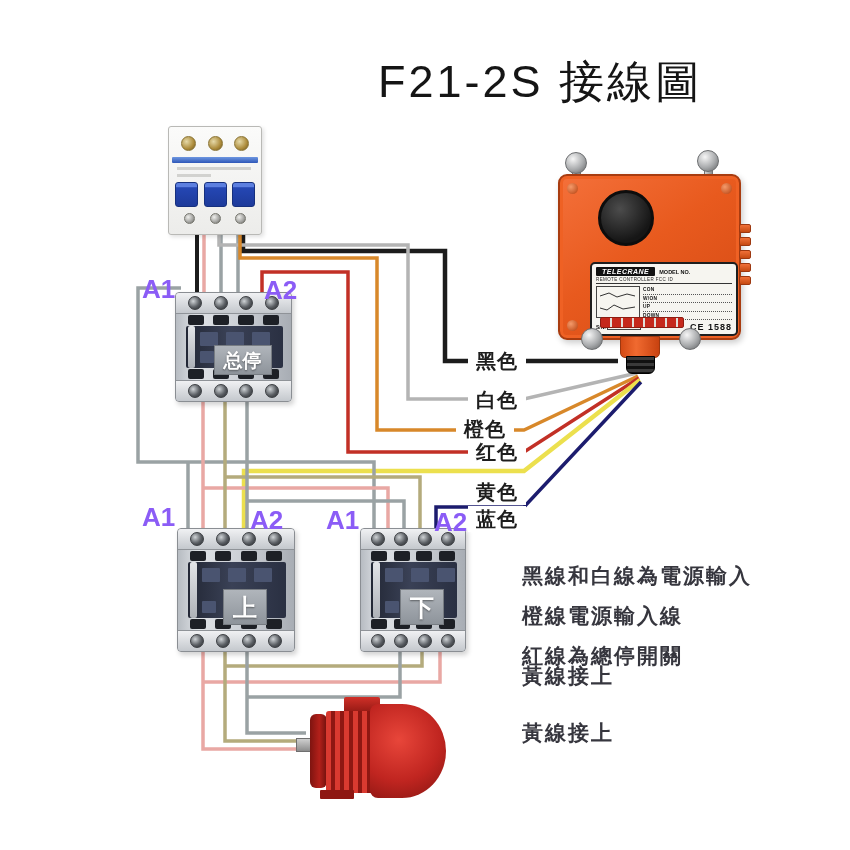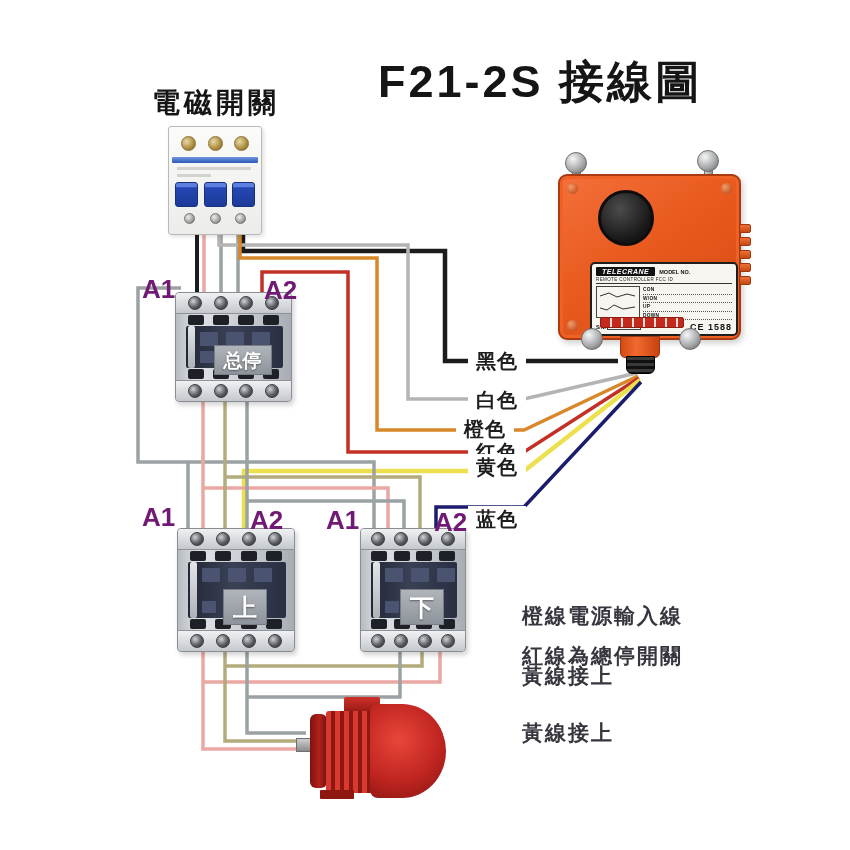--- a/index.html
+++ b/index.html
@@ -3,23 +3,23 @@
 <meta charset="utf-8">
 <style>
   * { margin:0; padding:0; box-sizing:border-box; }
   html,body { background:#ffffff; font-family:"Liberation Sans", sans-serif; }
   #canvas { position:relative; width:850px; height:850px; background:#ffffff; overflow:hidden; }
   #wire-layer { position:absolute; left:0; top:0; z-index:1; }
   .comp { position:absolute; z-index:2; }
   .lbl  { position:absolute; z-index:3; }
 
   
-  .page-title { font-size:45px; font-weight:bold; color:#151515; letter-spacing:3px; white-space:nowrap;text-align:center; }
+  .page-title { font-size:45px; font-weight:normal; color:#151515; letter-spacing:3px; white-space:nowrap;text-align:center; }
   .breaker-title { font-size:28px; font-weight:bold; color:#151515; letter-spacing:4px; white-space:nowrap; }
-  .coil-label { font-size:26px; font-weight:bold; color:#701a75; line-height:1;text-align:right; }
+  .coil-label { font-size:26px; font-weight:bold; color:#8b5cf6; line-height:1;text-align:right; }
   .wire-label { width:58px; text-align:center; font-size:20px; font-weight:bold; color:#1e1e1e;
                 background:#ffffff; line-height:26px; height:26px; letter-spacing:1px; }
   .note-line { font-size:21px; font-weight:bold; color:#36363e; letter-spacing:2px; white-space:nowrap; }
 
   
   .breaker { width:94px; height:109px; background:linear-gradient(#fbfbfa,#ececea);
              border:1px solid #b9b9b6; border-radius:3px; box-shadow:2px 2px 4px rgba(0,0,0,.12); }
   .bk-screws { display:flex; justify-content:space-evenly; padding-top:9px; }
   .bk-screw { width:15px; height:15px; border-radius:50%;
               background:radial-gradient(circle at 35% 35%, #e5d9a8, #ad8c3c 60%, #6d5620);
@@ -122,21 +122,20 @@
       <path d="M262,295 V272 H348 V452 H524 L639,378" stroke="#c23026" stroke-width="3.5" fill="none"></path>
       <path d="M244,528 V471 H524 L640,380" stroke="#ece04e" stroke-width="4.5" fill="none"></path>
       <path d="M436,528 V507 H524 L641,382" stroke="#1c1c6e" stroke-width="3.5" fill="none"></path>
       <path d="M181,288 H138 V462 H374 V528 M188,462 V528" stroke="#9aa2a4" stroke-width="3.5" fill="none"></path>
       <path d="M203,402 V528 M203,488 H388 V528 M203,650 V749 H306 M203,682 H440 V650" stroke="#e9a8a4" stroke-width="3.5" fill="none"></path>
       <path d="M225,402 V528 M225,477 H420 V528 M225,650 V741 H306 M225,666 H422 V650" stroke="#b4ab7c" stroke-width="3.5" fill="none"></path>
       <path d="M247,402 V528 M247,501 H404 V528 M247,650 V733 H306 M247,697 H400 V650" stroke="#9aa2a4" stroke-width="3.5" fill="none"></path>
     </svg>
 
   <div class="lbl page-title" style="left:378px; top:52px;">F21-2S 接線圖</div>
-  <div class="lbl breaker-title" style="left:152px; top:84px;">電磁開關</div>
 
   <div class="comp breaker" style="left:168px; top:126px;">
     <div class="bk-screws">
       <div class="bk-screw"></div>
       <div class="bk-screw"></div>
       <div class="bk-screw"></div>
     </div>
     <div class="bk-band"></div>
     <div class="bk-text"></div>
     <div class="bk-text short"></div>
@@ -327,19 +326,20 @@
     <div class="lbl coil-label" style="left: 142px; top: 276px;">A1</div>
     <div class="lbl coil-label" style="left: 264px; top: 277px;">A2</div>
     <div class="lbl coil-label" style="left: 142px; top: 504px;">A1</div>
     <div class="lbl coil-label" style="left: 250px; top: 507px;">A2</div>
     <div class="lbl coil-label" style="left: 326px; top: 507px;">A1</div>
     <div class="lbl coil-label" style="left: 434px; top: 509px;">A2</div>
     <div class="lbl wire-label" style="left: 468px; top: 348px;">黑色</div>
     <div class="lbl wire-label" style="left: 468px; top: 387px;">白色</div>
     <div class="lbl wire-label" style="left: 456px; top: 416px;">橙色</div>
     <div class="lbl wire-label" style="left: 468px; top: 439px;">红色</div>
-    <div class="lbl wire-label" style="left: 468px; top: 454px;">黄色</div>
+    <div class="lbl wire-label" style="left: 468px; top: 479px;">黄色</div>
     <div class="lbl wire-label" style="left: 468px; top: 506px;">蓝色</div>
+    <div class="lbl note-line" style="left: 522px; top: 562px;">黑線和白線為電源輸入</div>
     <div class="lbl note-line" style="left: 522px; top: 602px;">橙線電源輸入線</div>
     <div class="lbl note-line" style="left: 522px; top: 642px;">紅線為總停開關</div>
     <div class="lbl note-line" style="left: 522px; top: 662px;">黃線接上</div>
     <div class="lbl note-line" style="left: 522px; top: 719px;">黃線接上</div>
 </div>
 
 </body></html>

